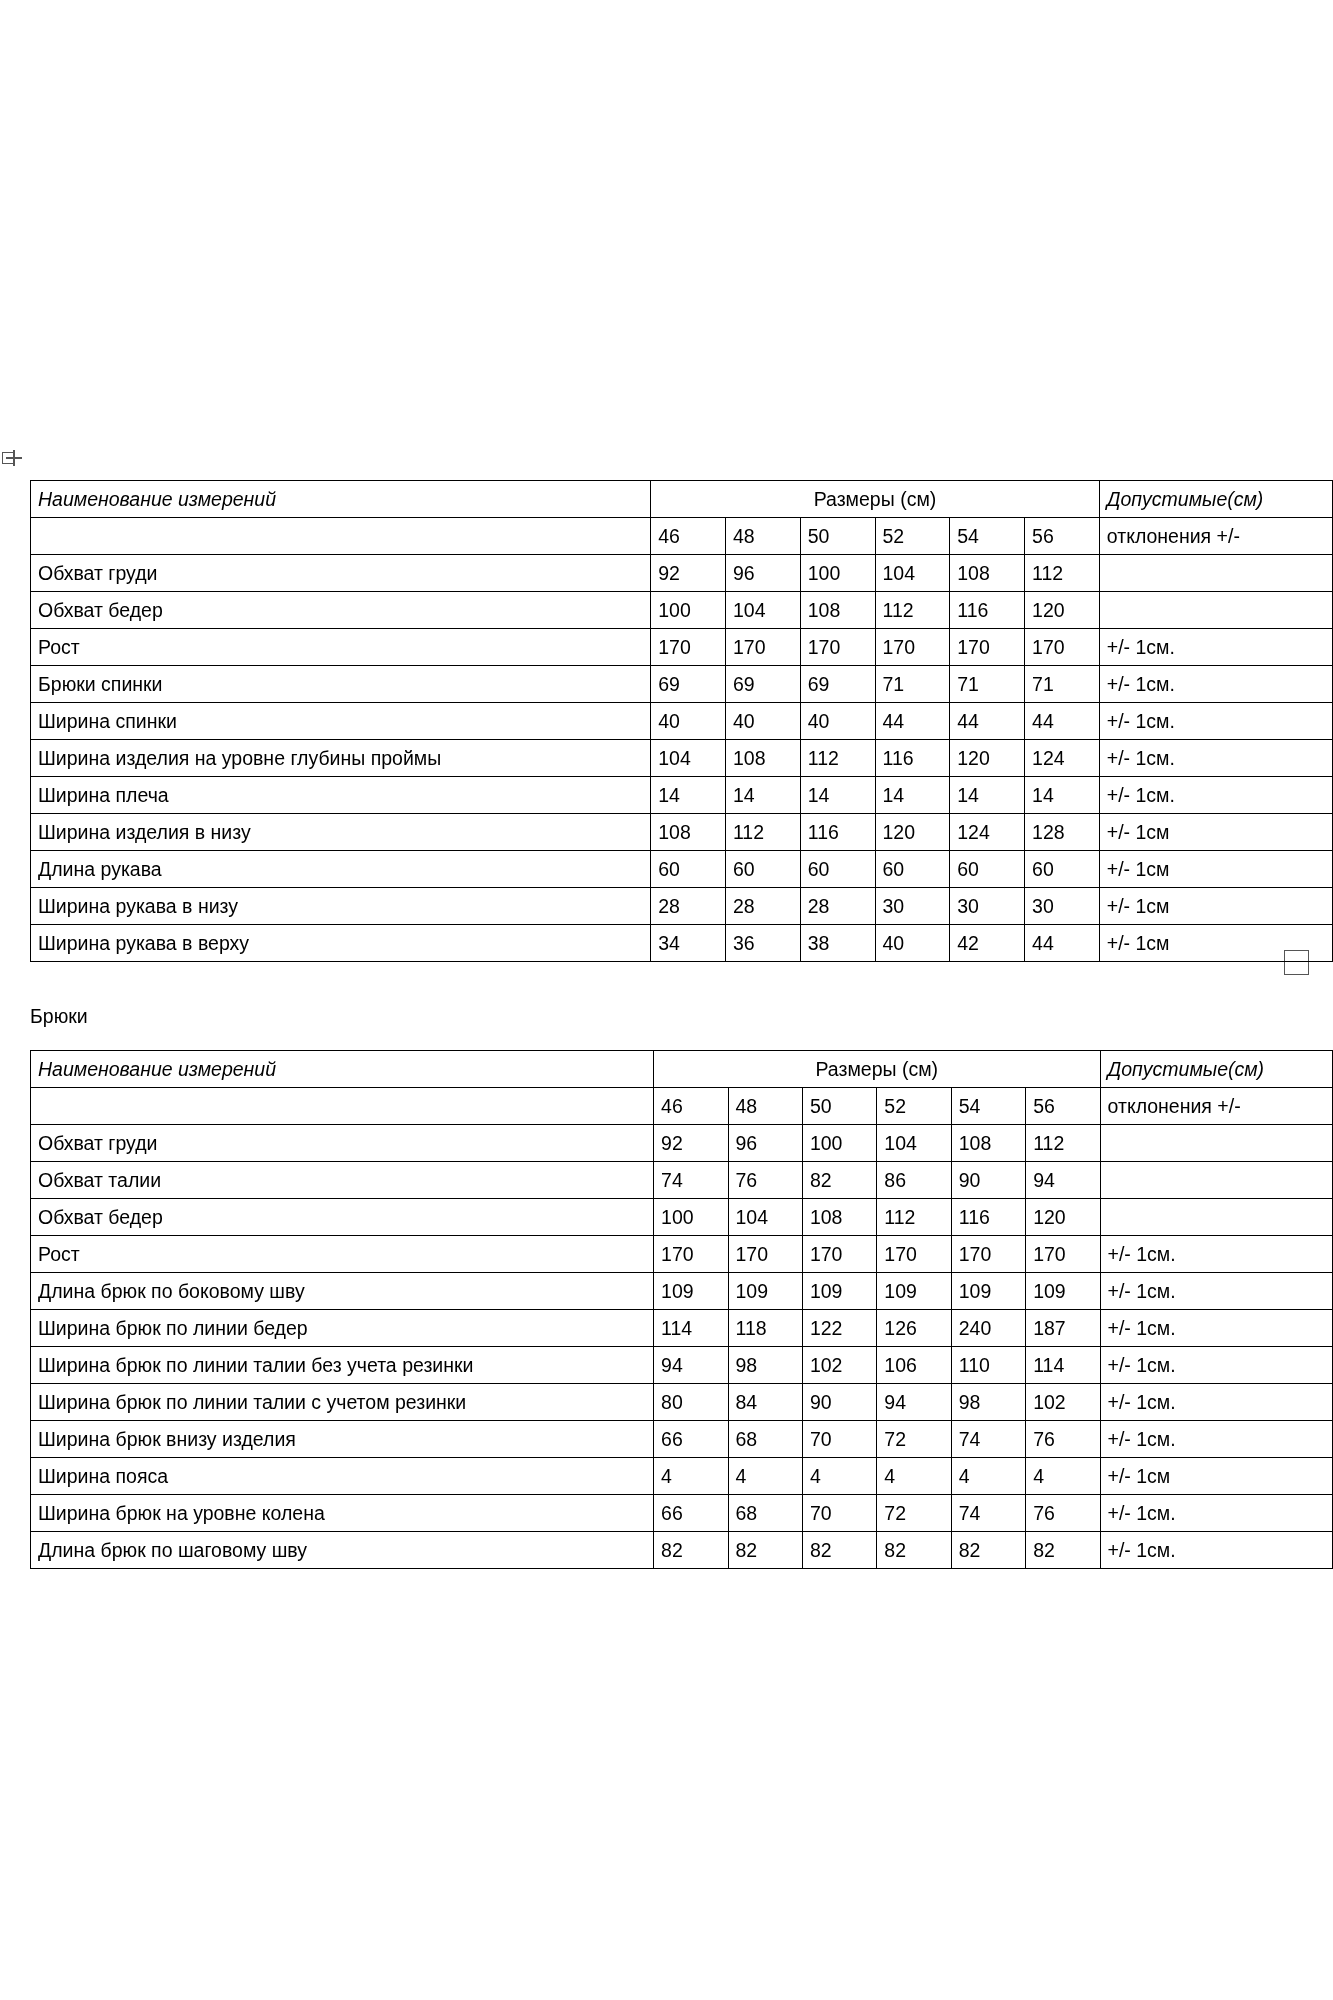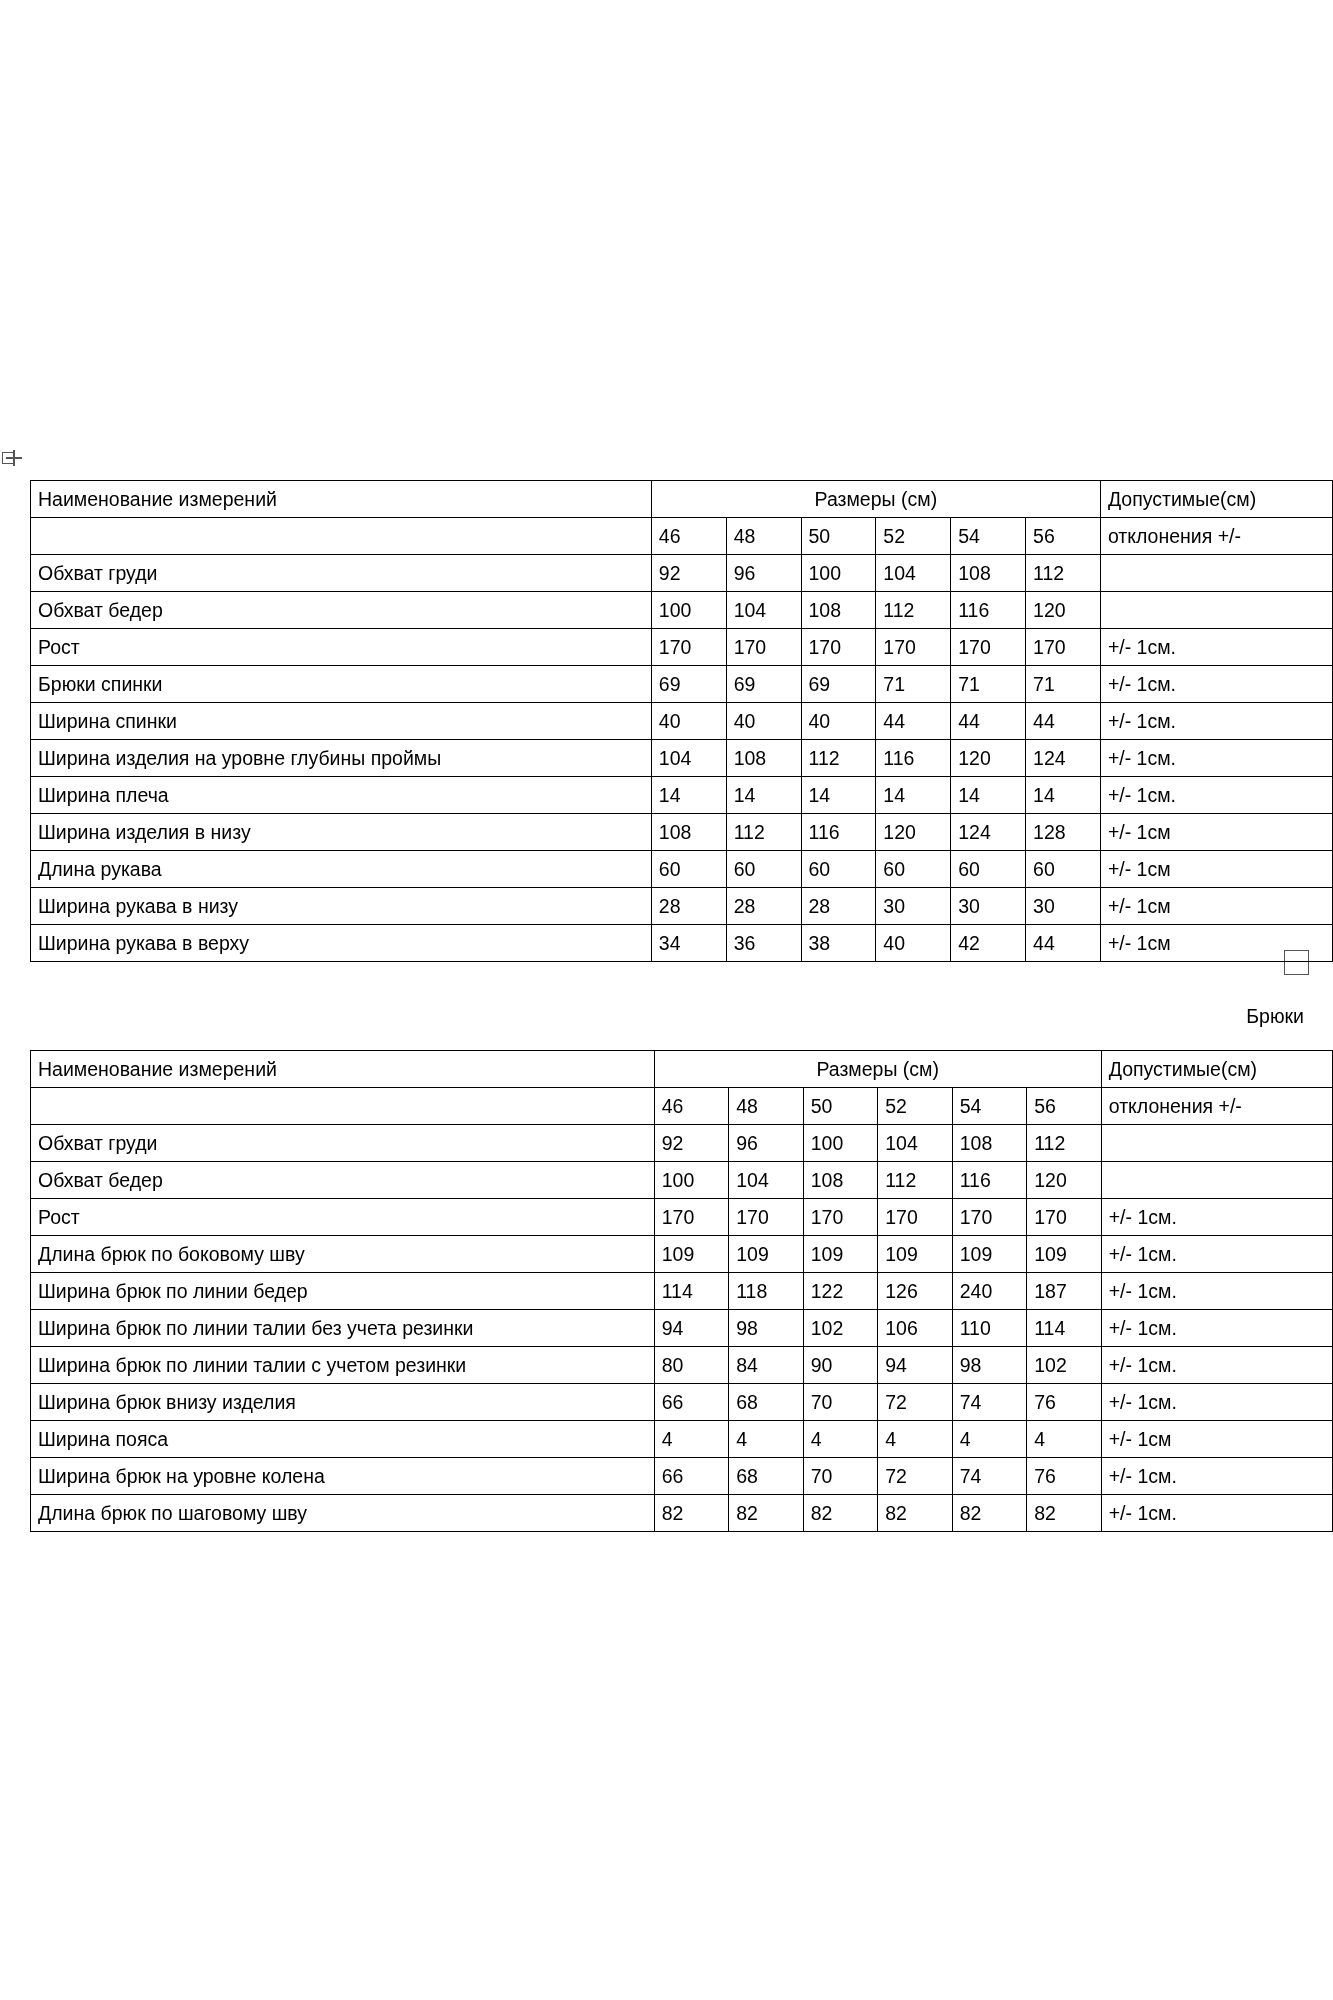--- a/index.html
+++ b/index.html
@@ -82,30 +82,30 @@
     height: 32px;
     vertical-align: middle;
     white-space: nowrap;
     line-height: 1.15;
   }
   
   .c-name { width: 644px; }
   .c-size { width: 65px; text-align: left; padding-left: 10px; }
   .c-dev  { width: 230px; border-radius: 18px; }
 
-  td.no-bottom { border-bottom: none; }
+  td.no-bottom { border-bottom: none; font-style: italic; }
   td.no-top { border-top: none; }
   .hdr-center { text-align: center; margin-left: 39px; }
 
   .section-title {
     position: absolute;
     left: 30px;
     top: 1005px;
     width: 1274px;
-    text-align: right;
+    text-align: left;
     font-size: 19.5px;
   }
 </style>
 </head>
 <body>
 
 <div class="page">
 
   <div class="corner-box"></div>
   <div class="corner-mark"></div>
@@ -267,20 +267,30 @@
             <td class="c-name">Обхват груди</td>
             <td class="c-size">92</td>
             <td class="c-size">96</td>
             <td class="c-size">100</td>
             <td class="c-size">104</td>
             <td class="c-size">108</td>
             <td class="c-size">112</td>
             <td class="c-dev"></td>
           </tr>
           <tr>
+            <td class="c-name">Обхват талии</td>
+            <td class="c-size">74</td>
+            <td class="c-size">76</td>
+            <td class="c-size">82</td>
+            <td class="c-size">86</td>
+            <td class="c-size">90</td>
+            <td class="c-size">94</td>
+            <td class="c-dev"></td>
+          </tr>
+          <tr>
             <td class="c-name">Обхват бедер</td>
             <td class="c-size">100</td>
             <td class="c-size">104</td>
             <td class="c-size">108</td>
             <td class="c-size">112</td>
             <td class="c-size">116</td>
             <td class="c-size">120</td>
             <td class="c-dev"></td>
           </tr>
           <tr>

